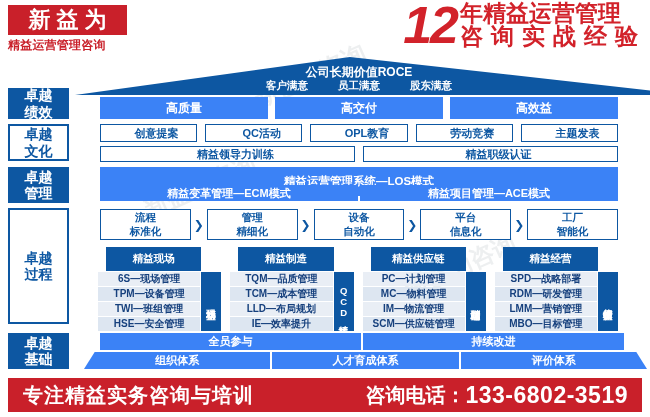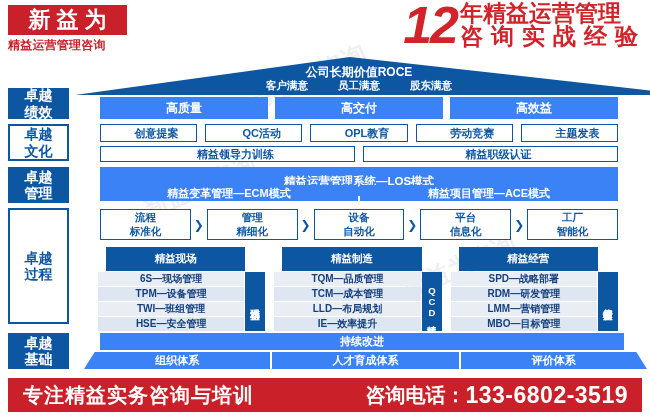--- a/index.html
+++ b/index.html
@@ -187,37 +187,50 @@
         <div class="col-list">
           <div class="col-item">TQM—品质管理</div>
           <div class="col-item">TCM—成本管理</div>
           <div class="col-item">LLD—布局规划</div>
           <div class="col-item">IE—效率提升</div>
         </div>
         <div class="col-tab">QCD精益</div>
       </div>
     </div>
 
+    <div class="col">
+      <div class="col-h">精益供应链</div>
+      <div class="col-b">
+        <div class="col-list">
+          <div class="col-item">PC—计划管理</div>
+          <div class="col-item">MC—物料管理</div>
+          <div class="col-item">IM—物流管理</div>
+          <div class="col-item">SCM—供应链管理</div>
+        </div>
+        <div class="col-tab">端到端精益</div>
+      </div>
+    </div>
 
     <div class="col">
       <div class="col-h">精益经营</div>
       <div class="col-b">
         <div class="col-list">
           <div class="col-item">SPD—战略部署</div>
           <div class="col-item">RDM—研发管理</div>
           <div class="col-item">LMM—营销管理</div>
           <div class="col-item">MBO—目标管理</div>
         </div>
         <div class="col-tab">价值增长精益</div>
       </div>
     </div>
 
   </div>
 
   <div class="found1">
+    <div class="cell-blue">全员参与</div>
     <div class="cell-blue">持续改进</div>
   </div>
   <div class="found2">
     <div class="cell-blue">组织体系</div>
     <div class="cell-blue">人才育成体系</div>
     <div class="cell-blue">评价体系</div>
   </div>
 
   <div class="footer">
     <div class="footer-left">专注精益实务咨询与培训</div>

